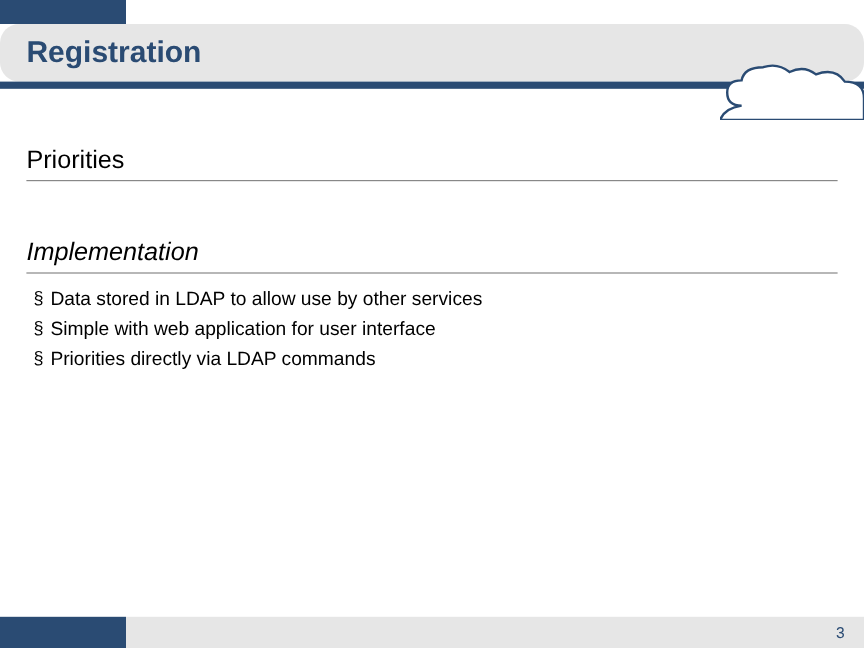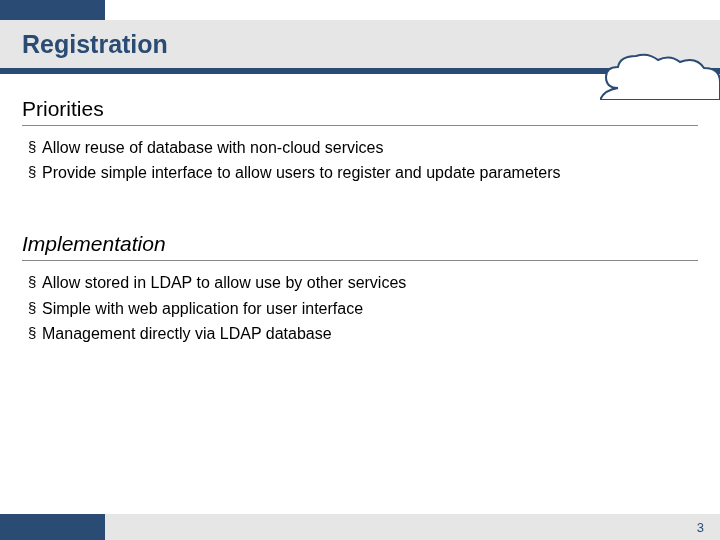--- a/index.html
+++ b/index.html
@@ -1,28 +1,28 @@
 <!DOCTYPE html>
 <html><head>
 <meta charset="utf-8">
 <style>
   * { box-sizing: border-box; margin: 0; padding: 0; }
   html, body { width: 720px; height: 540px; font-family: Arial, Helvetica, sans-serif; background: #fff; overflow: hidden; }
   .slide { position: relative; width: 720px; height: 540px; background: #fff; }
 
   .top-tab { position: absolute; top: 0; left: 0; width: 105px; height: 20px; background: #2a4b73; }
 
-  .title-strip { position: absolute; top: 20px; left: 0; width: 100%; height: 48px; background: #e6e6e6; display: flex; align-items: center; }
+  .title-strip { position: absolute; top: 20px; left: 0; width: 100%; height: 48px; background: #e6e6e6; display: flex; align-items: center; border-radius: 16px; }
   .title-strip h1 { font-size: 25px; font-weight: bold; color: #2a4b73; padding-left: 22px; }
 
   .title-underline { position: absolute; top: 68px; left: 0; width: 100%; height: 6px; background: #2a4b73; }
 
   .cloud-icon { position: absolute; top: 50px; right: 0; }
 
-  .content { position: absolute; top: 97px; left: 22px; right: 22px; }
+  .content { position: absolute; top: 122px; left: 22px; right: 22px; }
 
   .section-heading { font-size: 21px; font-weight: normal; color: #000; margin-bottom: 10px; border-bottom: 1px solid #888; padding-bottom: 4px; }
   .section-heading.second { margin-top: 48px; font-style: italic; }
 
   ul.bullets { list-style: none; padding-left: 6px; }
   ul.bullets li { font-size: 16px; color: #000; line-height: 1.45; padding-left: 14px; position: relative; margin-bottom: 2px; }
   ul.bullets li::before { content: "§"; position: absolute; left: 0; top: 0; font-size: 15px; color: #000; }
 
   .footer-bar { position: absolute; left: 0; bottom: 0; width: 100%; height: 26px; display: flex; }
   .footer-dark { width: 105px; height: 100%; background: #2a4b73; }
@@ -44,30 +44,26 @@
 
   <div class="cloud-icon">
     <svg width="120" height="50" viewBox="0 0 120 50">
       <path d="M 18 38 Q 6 38 6 27 Q 6 17 18 17 Q 20 6 36 6 Q 48 2 58 10 Q 70 4 80 12 Q 96 6 104 18 Q 120 18 120 32 L 120 50 L 0 50 Q 4 40 18 38 Z" fill="#ffffff" stroke="#2a4b73" stroke-width="2"></path>
     </svg>
   </div>
 
   <div class="content">
 
     <h2 class="section-heading">Priorities</h2>
-    <ul class="bullets">
-      <li>Allow reuse of database with non-cloud services</li>
-      <li>Provide simple interface to allow users to register and update parameters</li>
-    </ul>
 
     <h2 class="section-heading second">Implementation</h2>
     <ul class="bullets">
-      <li>Allow stored in LDAP to allow use by other services</li>
+      <li>Data stored in LDAP to allow use by other services</li>
       <li>Simple with web application for user interface</li>
-      <li>Management directly via LDAP database</li>
+      <li>Priorities directly via LDAP commands</li>
     </ul>
 
   </div>
 
   <div class="footer-bar">
     <div class="footer-dark"></div>
     <div class="footer-light">
       <span class="page-number">3</span>
     </div>
   </div>

